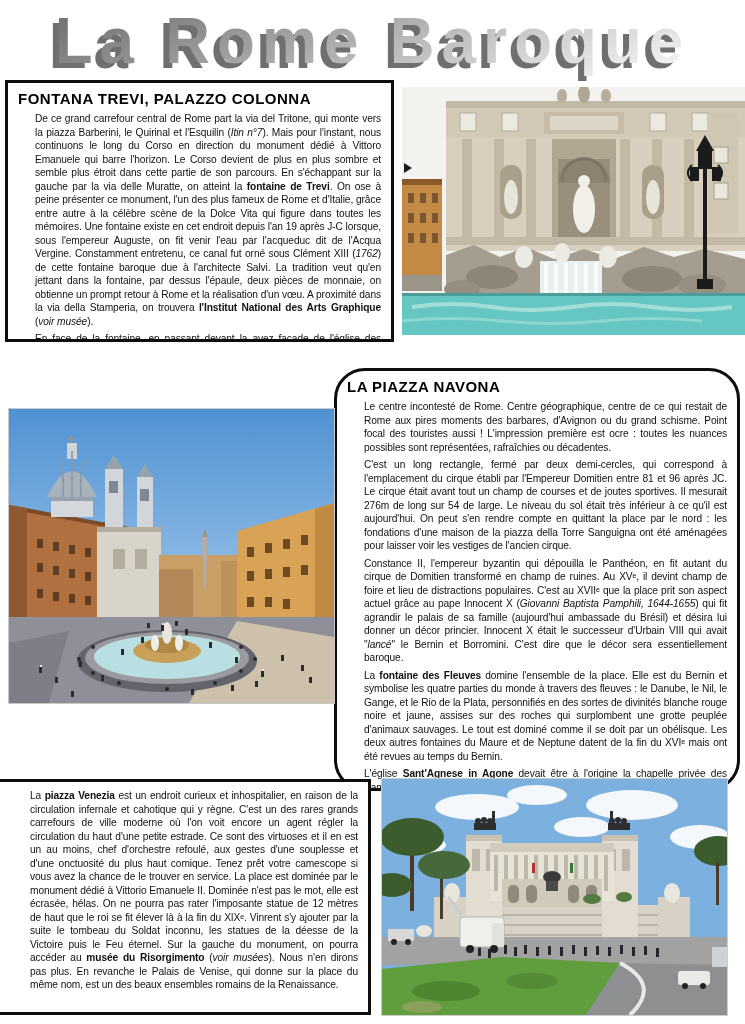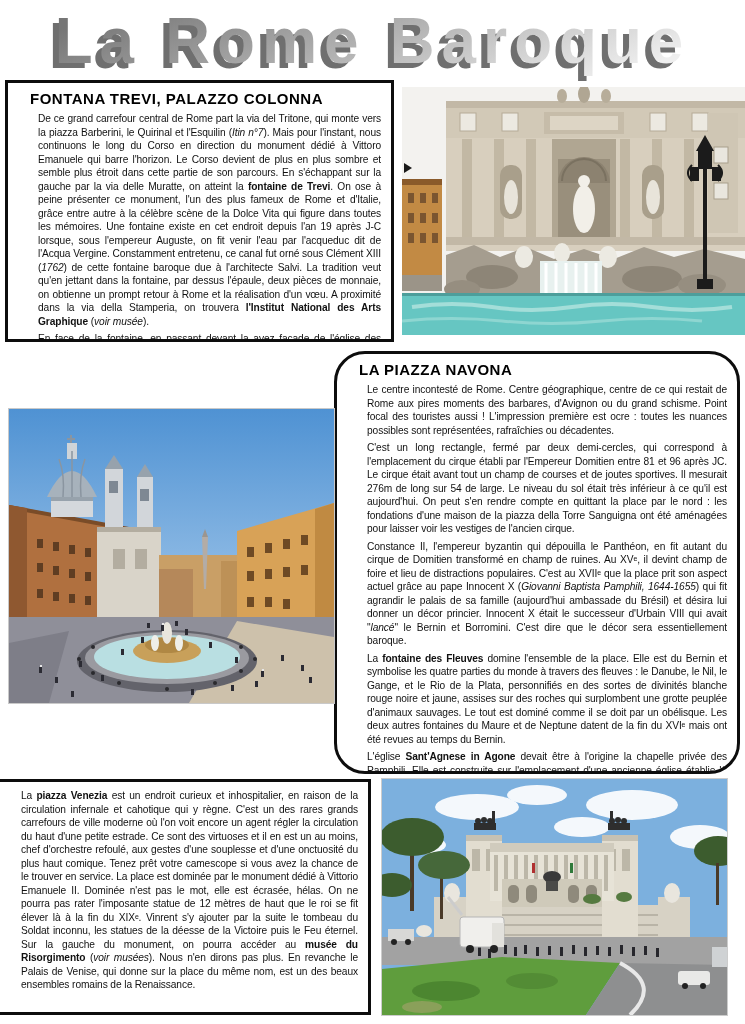--- a/index.html
+++ b/index.html
@@ -12,26 +12,26 @@
               transform:scaleY(1.04);white-space:nowrap;}
   .t-shadow{color:#6f6f6f;transform:scaleY(1.04) translate(-6px,5px) !important;}
   .t-main{color:#a9a9a9;}
   @supports ((-webkit-background-clip:text)){
     .t-main{background:linear-gradient(160deg,#767676 10%,#efefef 90%);
             -webkit-background-clip:text;background-clip:text;color:transparent;}
   }
 
   
   .textbox{position:absolute;background:#fff;border:3px solid #0d0d0d;box-sizing:border-box;
-           padding:7px 10px 5px 22px;overflow:hidden;}
+           padding:7px 10px 5px 10px;overflow:hidden;}
   .box-trevi{left:5px;top:80px;width:389px;height:262px;}
-  .box-navona{left:334px;top:351px;width:406px;height:423px;border-radius:31px;}
+  .box-navona{left:334px;top:368px;width:406px;height:423px;border-radius:31px;}
   .box-venezia{left:-8px;top:779px;width:379px;height:236px;padding-left:18px;}
   .textbox h2{margin:0 0 5px 0;font-size:15px;font-weight:bold;letter-spacing:.5px;color:#000;}
-  .body p{margin:0 0 4px 8px;font-size:10.2px;line-height:13.5px;text-align:justify;
+  .body p{margin:0 0 4px 17px;font-size:10.2px;line-height:13.5px;text-align:justify;
           letter-spacing:-0.1px;}
 
   
   .photo{position:absolute;margin:0;padding:0;line-height:0;}
   .photo svg{display:block;}
   .photo-trevi{left:402px;top:87px;width:343px;height:248px;}
   .photo-navona{left:8px;top:408px;width:327px;height:296px;border:1px solid #c9c9c9;box-sizing:border-box;}
   .photo-venezia{left:381px;top:778px;width:347px;height:238px;border:1px solid #cccccc;box-sizing:border-box;}
 
   .arrow-marker{position:absolute;left:404px;top:163px;width:0;height:0;

